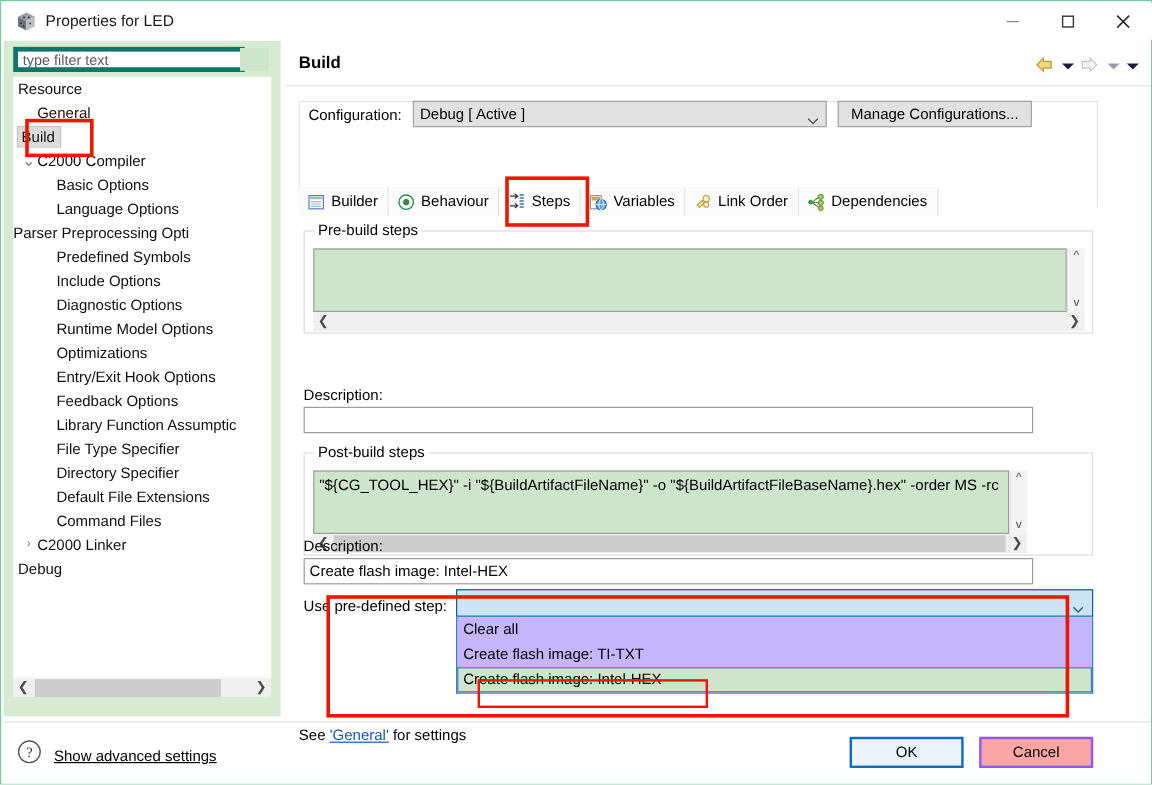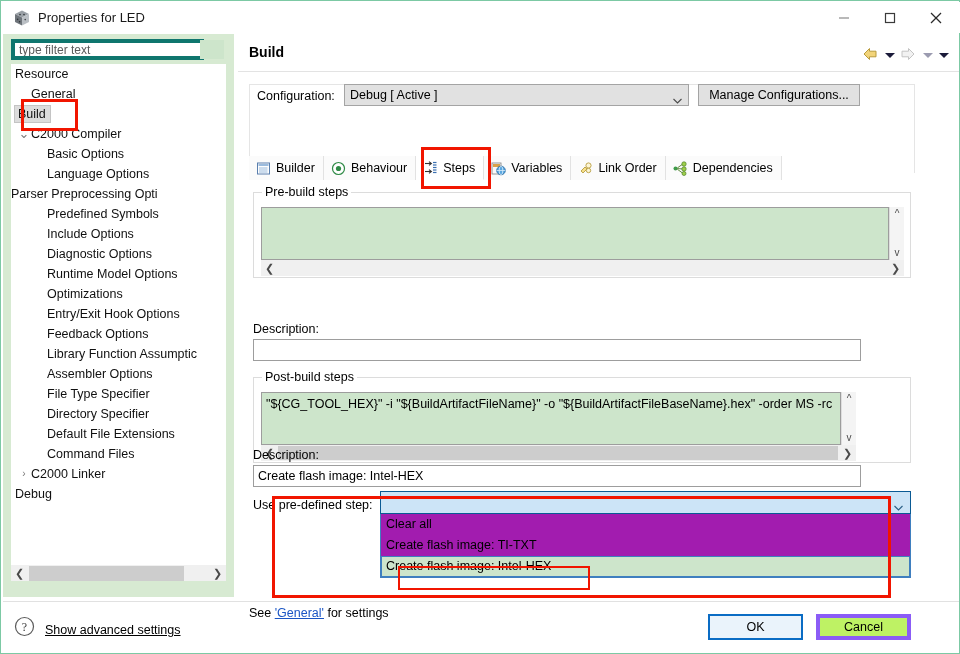--- a/index.html
+++ b/index.html
@@ -367,21 +367,21 @@
   }
   .pre-combo .combo-arrow2 {
     position: absolute; right: 7px; top: 50%;
     transform: translateY(-50%);
     width: 9px; height: 6px;
   }
   .dropdown {
     position: absolute;
     left: 131px; top: 334px;
     width: 531px; height: 64px;
-    background: #a21caf;
+    background: #c4b5fd;
     border: 1px solid #3f7fbf;
     border-top: none;
     box-sizing: border-box;
     z-index: 40;
   }
   .dd-item {
     height: 21px;
     line-height: 21px;
     padding-left: 5px;
     font-size: 12.5px;
@@ -440,22 +440,22 @@
     cursor: pointer;
     white-space: nowrap;
   }
   .dlg-btn {
     position: absolute;
     top: 12px;
     width: 95px; height: 26px;
     font-family: "Liberation Sans", sans-serif;
     font-size: 12.5px;
     color: #000;
-    background: #bef264;
-    border: 4px solid #8b5cf6;
+    background: #fca5a5;
+    border: 2px solid #8b5cf6;
     box-sizing: border-box;
     cursor: default;
   }
   .dlg-btn.ok {
     right: 156px;
     background: #eaf3fb;
     border: 2px solid #0a6cc4;
   }
   .dlg-btn.cancel { right: 48px; }
 
@@ -521,21 +521,20 @@
           <div class="tree-row"><span class="label" style="margin-left: 36px;">Language Options</span></div>
           <div class="tree-row"><span class="label" style="">Parser Preprocessing Opti</span></div>
           <div class="tree-row"><span class="label" style="margin-left: 36px;">Predefined Symbols</span></div>
           <div class="tree-row"><span class="label" style="margin-left: 36px;">Include Options</span></div>
           <div class="tree-row"><span class="label" style="margin-left: 36px;">Diagnostic Options</span></div>
           <div class="tree-row"><span class="label" style="margin-left: 36px;">Runtime Model Options</span></div>
           <div class="tree-row"><span class="label" style="margin-left: 36px;">Optimizations</span></div>
           <div class="tree-row"><span class="label" style="margin-left: 36px;">Entry/Exit Hook Options</span></div>
           <div class="tree-row"><span class="label" style="margin-left: 36px;">Feedback Options</span></div>
           <div class="tree-row"><span class="label" style="margin-left: 36px;">Library Function Assumptic</span></div>
-          <div class="tree-row"><span class="label" style="margin-left: 36px;">Assembler Options</span></div>
           <div class="tree-row"><span class="label" style="margin-left: 36px;">File Type Specifier</span></div>
           <div class="tree-row"><span class="label" style="margin-left: 36px;">Directory Specifier</span></div>
           <div class="tree-row"><span class="label" style="margin-left: 36px;">Default File Extensions</span></div>
           <div class="tree-row"><span class="label" style="margin-left: 36px;">Command Files</span></div>
           <div class="tree-row"><span class="twisty" style="left: 6px;">›</span><span class="label" style="margin-left: 20px;">C2000 Linker</span></div>
           <div class="tree-row"><span class="label" style="margin-left: 4px;">Debug</span></div>
         </div>
 
       <div class="tree-hscroll">
         <span class="sc-arrow l">❮</span>

